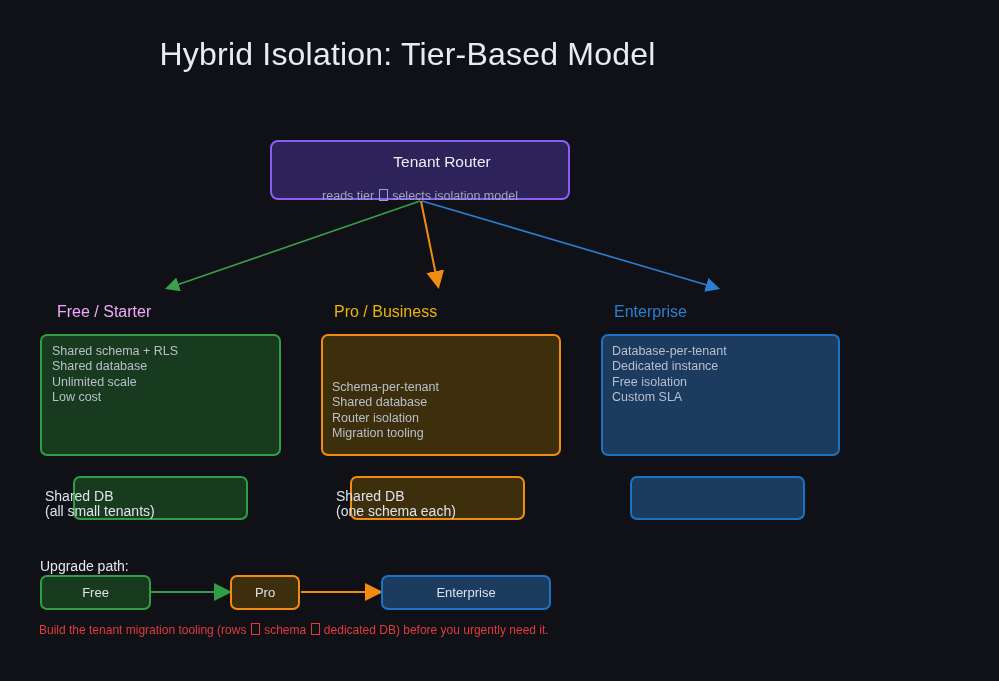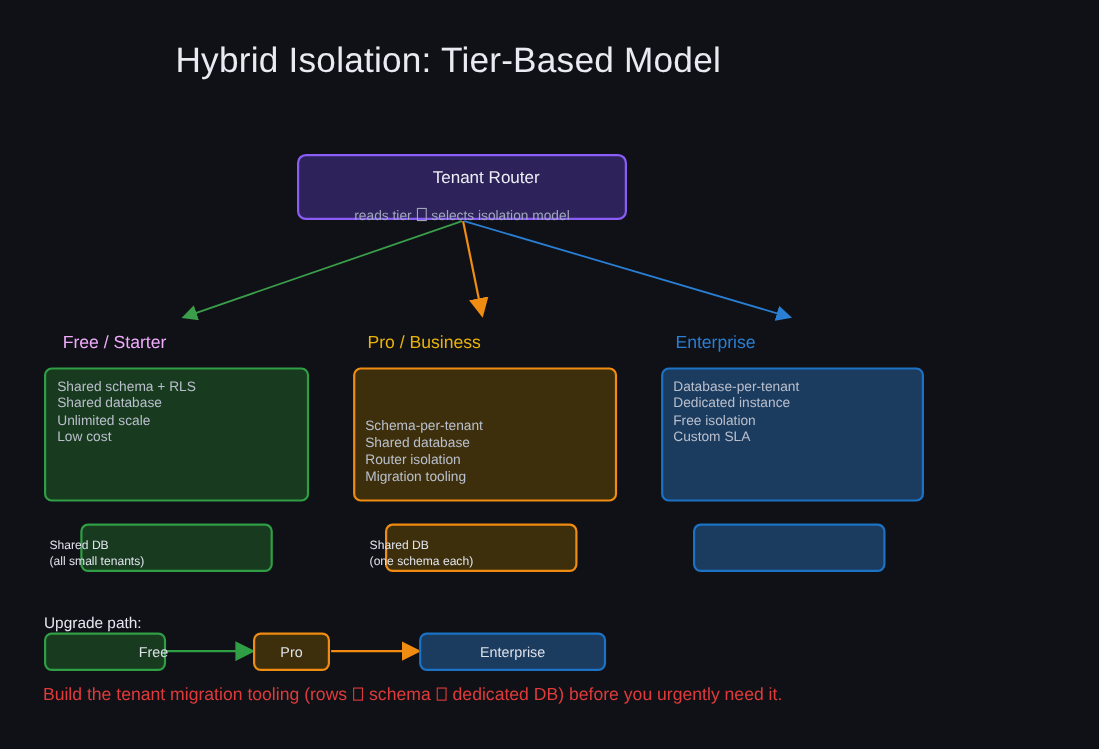--- a/index.html
+++ b/index.html
@@ -124,21 +124,21 @@
     border-radius: 7px;
     box-sizing: border-box;
   }
   .db-box.d0 { left: 73px;  background: #183a1f; border-color: #2f9e44; }
   .db-box.d1 { left: 350px; background: #3d2f0b; border-color: #f08c12; }
   .db-box.d2 { left: 630px; background: #1b3b5f; border-color: #1c72c4; }
 
   .db-label {
     position: absolute;
     top: 489px;
-    font-size: 11px;
+    font-size: 14px;
     line-height: 15.3px;
     color: #dfe3ec;
     white-space: nowrap;
   }
   .db-label.d0 { left: 45px; }
   .db-label.d1 { left: 336px; }
   .db-label.d2 { left: 605px; }
   .db-label .sub { color: #dfe3ec; }
 
   
@@ -164,28 +164,28 @@
   .up-box.u2 { left: 381px; width: 170px; background: #1b3b5f; border-color: #1c72c4; }
 
   .up-text {
     position: absolute;
     top: 585px;
     font-size: 13px;
     color: #dde1ea;
     text-align: center;
     white-space: nowrap;
   }
-  .up-text.u0 { left: 40px;  width: 111px; margin-left: 44px; }
+  .up-text.u0 { left: 40px;  width: 111px; }
   .up-text.u1 { left: 230px; width: 70px; }
   .up-text.u2 { left: 381px; width: 170px; }
 
   .footer-note {
     position: absolute;
     left: 39px; top: 623px;
-    font-size: 16px;
+    font-size: 12px;
     color: #e03b3b;
     white-space: nowrap;
   }
 
   .tofu {
     display: inline-block;
     width: 7px;
     height: 10px;
     border: 1px solid currentColor;
     vertical-align: -1px;

